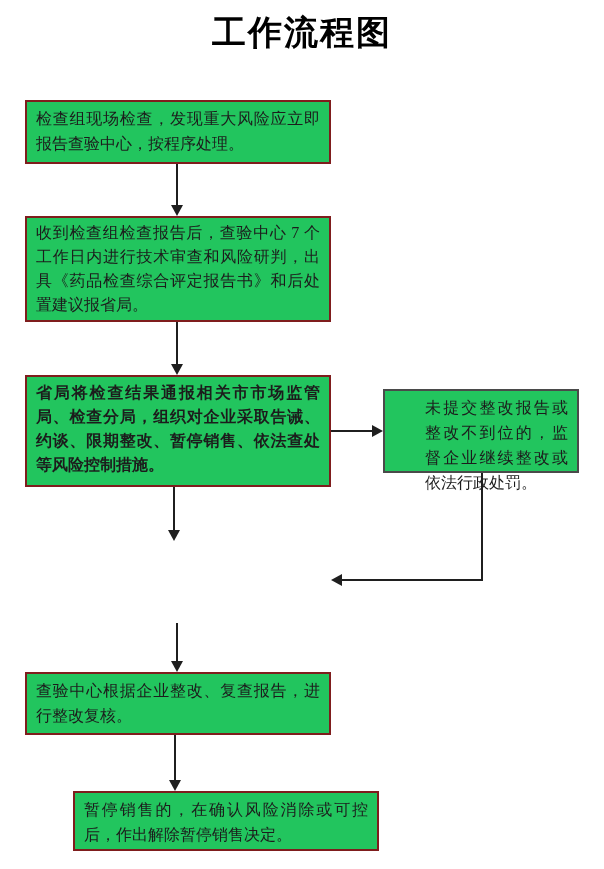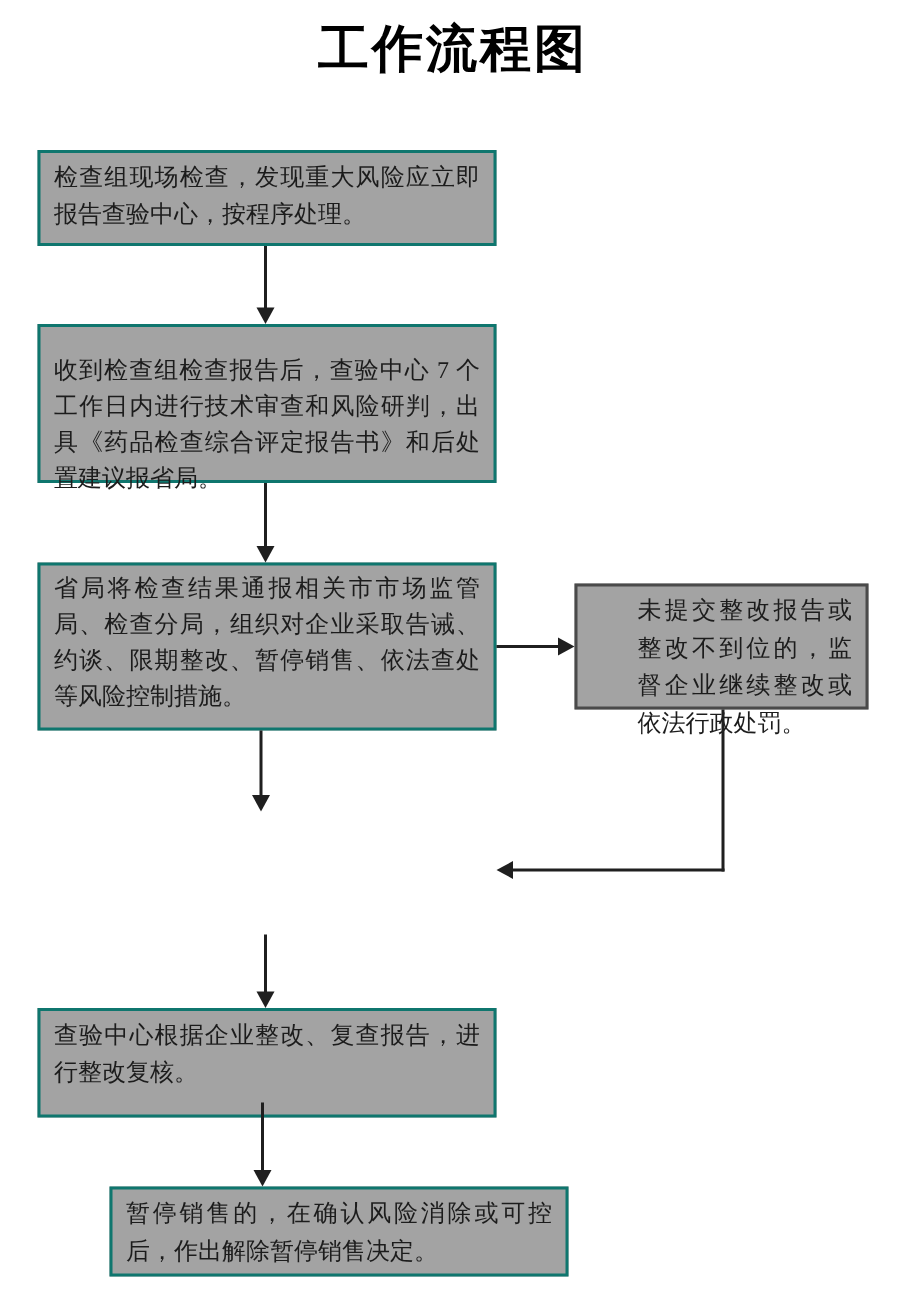--- a/index.html
+++ b/index.html
@@ -23,35 +23,35 @@
     width: 604px;
     text-align: center;
     font-size: 34px;
     font-weight: bold;
     letter-spacing: 2px;
     color: #000000;
   }
   .flow-box {
     position: absolute;
     box-sizing: border-box;
-    border: 2px solid #0f766e;
-    background: #a3a3a3;
+    border: 2px solid #7f1d1d;
+    background: #22c55e;
     font-size: 16px;
     line-height: 25px;
     padding: 4px 9px 3px 9px;
     text-align: justify;
     text-justify: inter-character;
     color: #1c1c1c;
   }
   .main-col { left: 25px; width: 306px; }
   #box1 { top: 100px; height: 64px; }
-  #box2 { top: 216px; height: 106px; line-height: 24px; padding-top: 18px; }
-  #box3 { top: 375px; height: 112px; line-height: 24px; padding-top: 4px; }
+  #box2 { top: 216px; height: 106px; line-height: 24px; padding-top: 3px; }
+  #box3 { top: 375px; height: 112px; line-height: 24px; padding-top: 4px; font-weight: bold; }
   #box4 { top: 541px; height: 82px; }
-  #box5 { top: 672px; height: 73px; }
+  #box5 { top: 672px; height: 63px; }
   #box6 { top: 791px; height: 60px; margin-left: 48px; }
   #boxSide {
     left: 383px;
     top: 389px;
     width: 196px;
     height: 84px;
     border-color: #4a4a4a;
     padding-left: 40px;
   }
   .vline {

